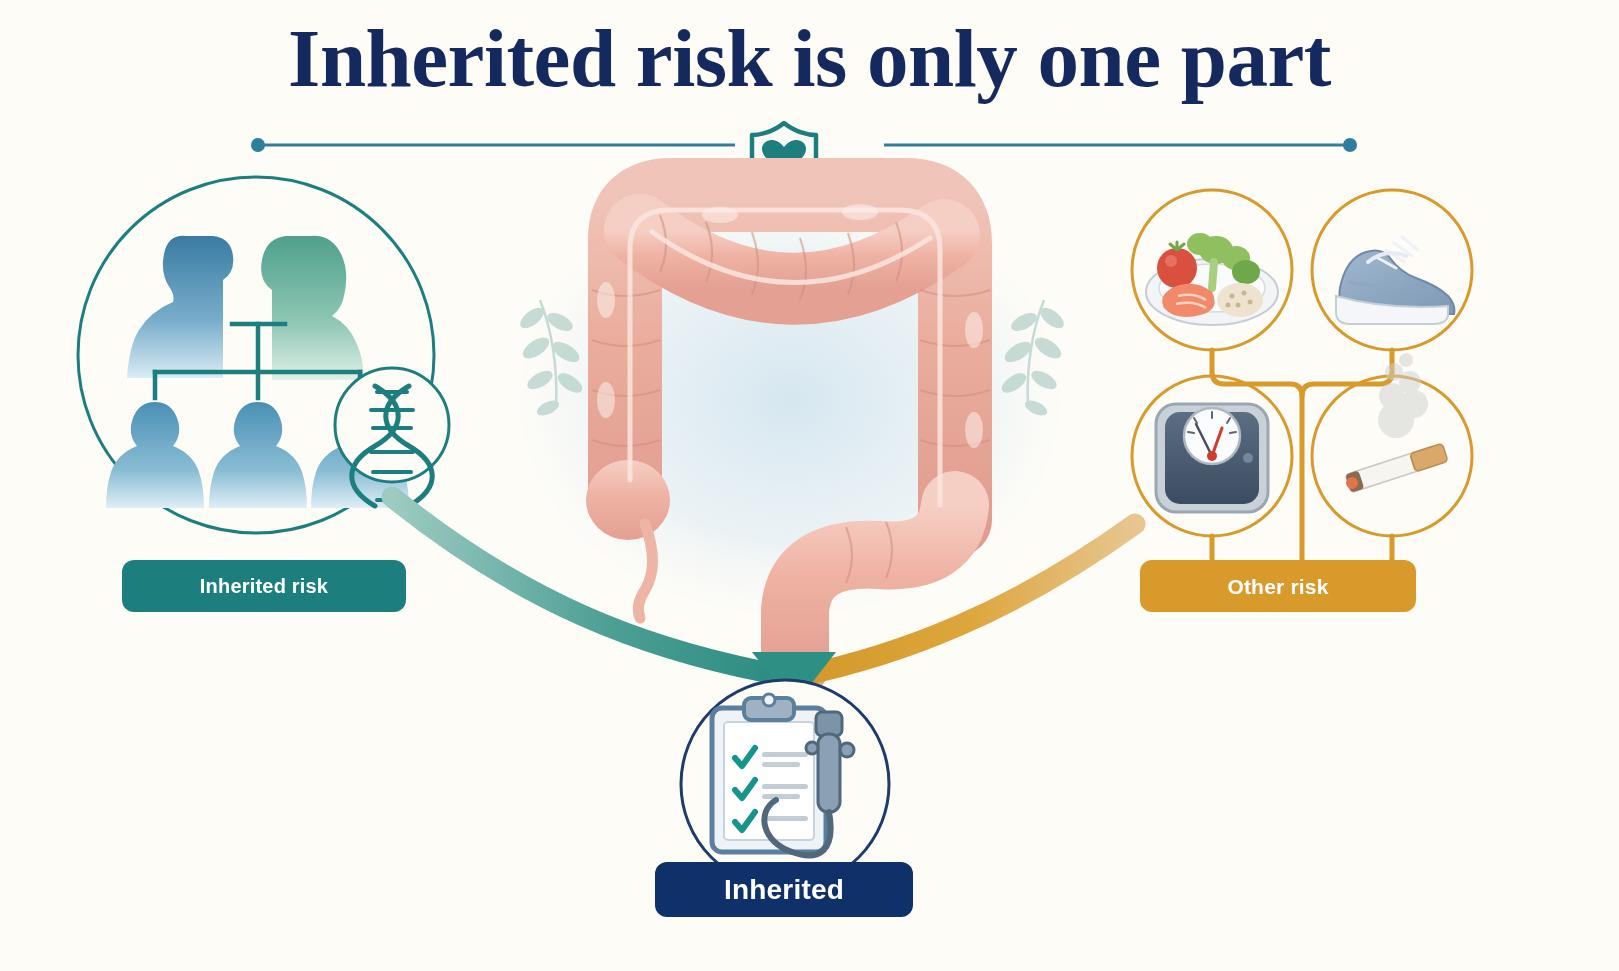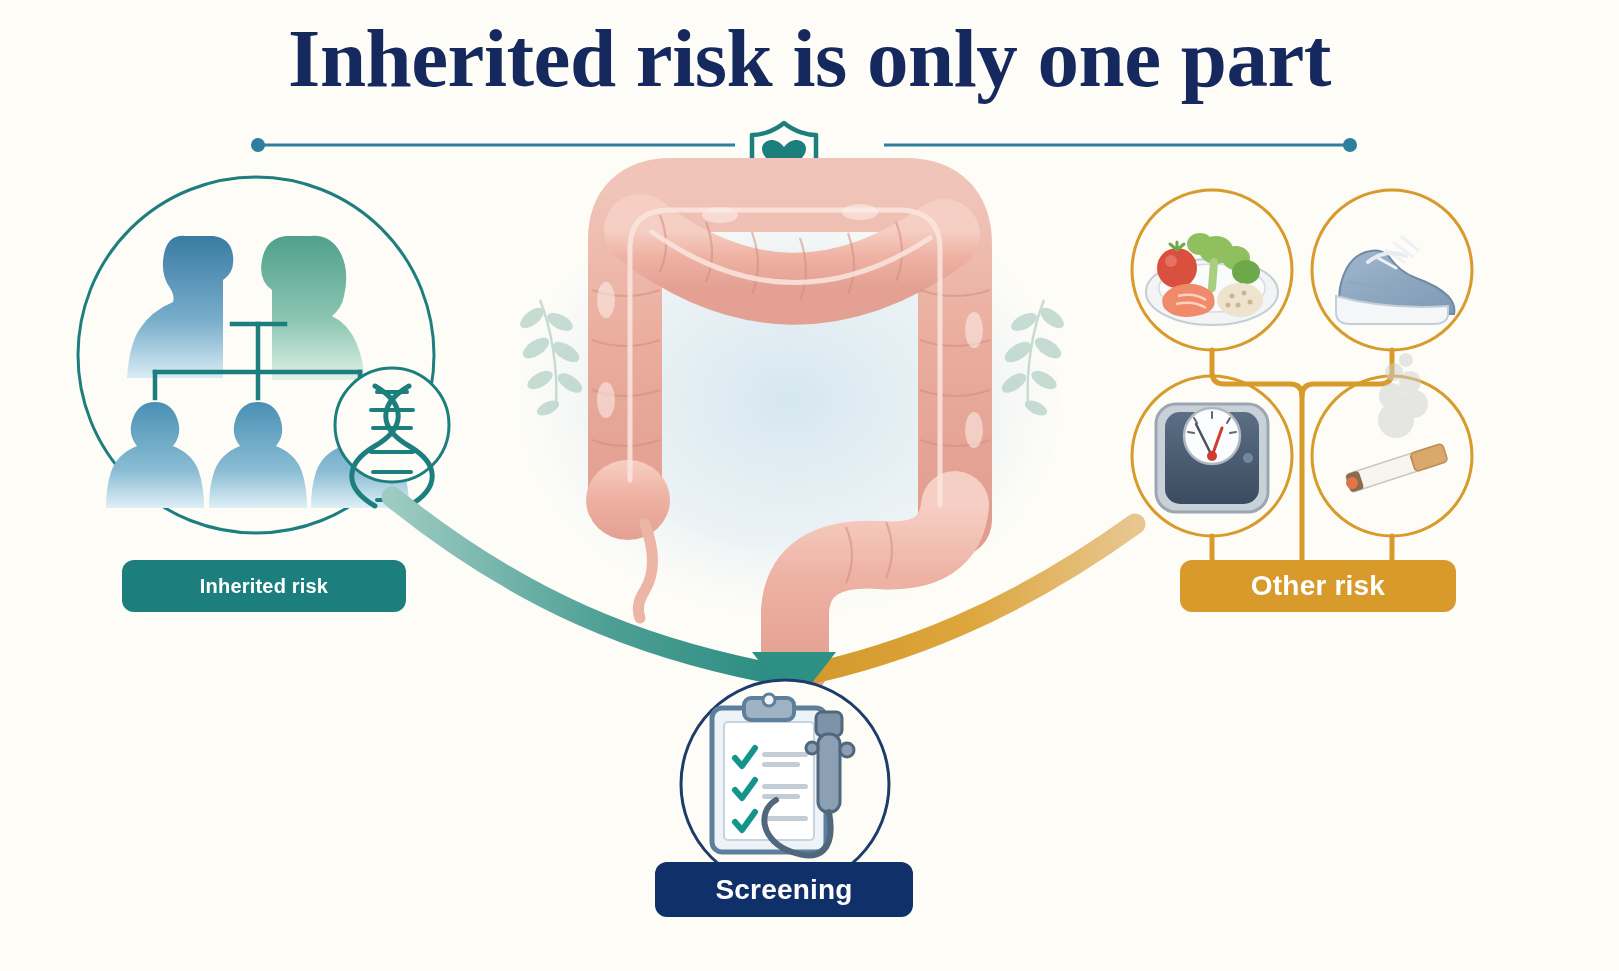--- a/index.html
+++ b/index.html
@@ -41,21 +41,21 @@
     box-sizing:border-box;
     letter-spacing:.2px;
     line-height:1;
   }
   #pill-inherited{
     left:122px;top:560px;width:284px;height:52px;
     background:#1c7f7e;font-size:20px;
   }
   #pill-other{
     left:1140px;top:560px;width:276px;height:52px;
-    background:#d79a2b;font-size:28px;margin-left:40px;
+    background:#d79a2b;font-size:21px;
   }
   #pill-screening{
     left:655px;top:862px;width:258px;height:55px;
     background:#10306a;font-size:28px;
   }
 </style>
 </head>
 <body style="background: rgb(253, 252, 247);">
 
 <div id="stage">
@@ -375,16 +375,16 @@
 
   <div class="pill" id="pill-inherited">
     <span>Inherited risk</span>
   </div>
 
   <div class="pill" id="pill-other">
     <span>Other risk</span>
   </div>
 
   <div class="pill" id="pill-screening">
-    <span>Screening</span>
+    <span>Inherited</span>
   </div>
 
 </div>
 
 </body></html>

